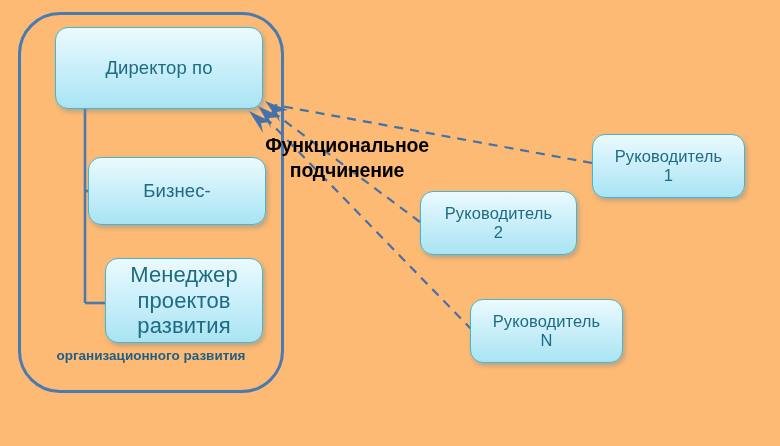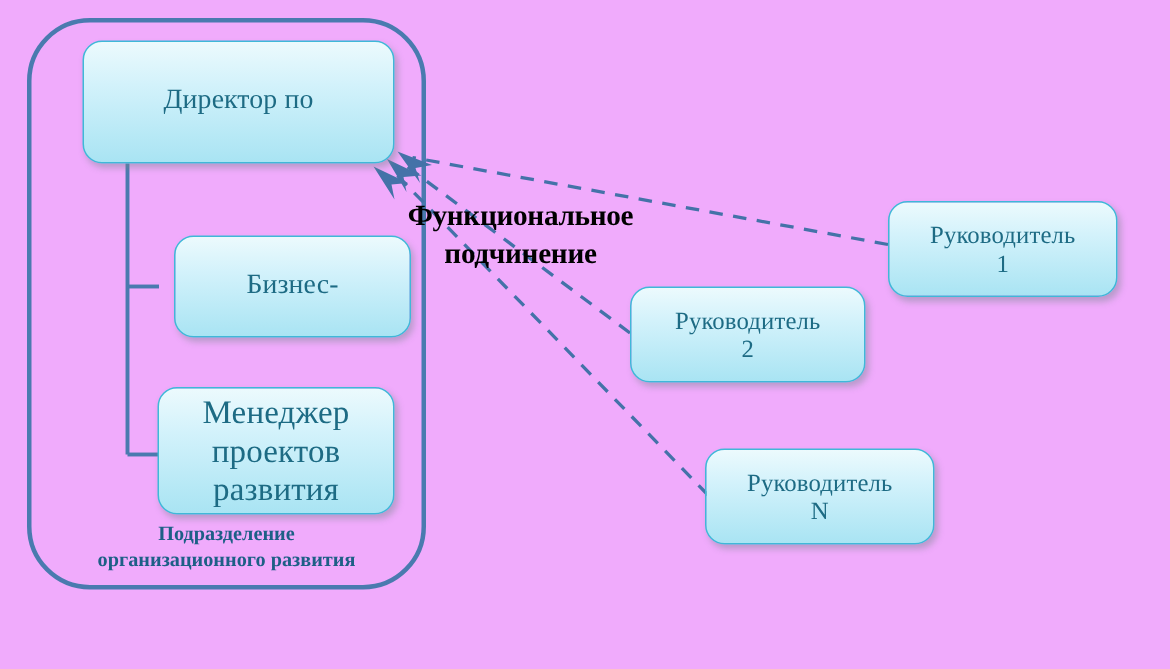--- a/index.html
+++ b/index.html
@@ -5,23 +5,23 @@
 <style>
   html, body {
     margin: 0;
     padding: 0;
     background: #ffffff;
   }
   #canvas {
     position: relative;
     width: 780px;
     height: 446px;
-    background: #f0abfc;
+    background: #fdba74;
     overflow: hidden;
-    font-family: Liberation Serif, serif;
+    font-family: Liberation Sans, sans-serif;
   }
   #svg-layer {
     position: absolute;
     left: 0;
     top: 0;
     width: 780px;
     height: 446px;
     pointer-events: none;
   }
   
@@ -54,21 +54,21 @@
   }
   .node span {
     display: block;
     padding: 0 6px;
   }
   #node-director {
     left: 55px; top: 27px; width: 208px; height: 82px;
     font-size: 18.5px;
   }
   #node-analyst {
-    left: 116px; top: 157px; width: 158px; height: 68px;
+    left: 88px; top: 157px; width: 178px; height: 68px;
     font-size: 18.5px;
   }
   #node-pm {
     left: 105px; top: 258px; width: 158px; height: 85px;
     font-size: 22px;
   }
   #node-head-1 {
     left: 592px; top: 134px; width: 153px; height: 64px;
     font-size: 16.5px;
   }
@@ -168,19 +168,18 @@
   </div>
 
   <div class="node" id="node-head-n">
     <span>
         <span style="display: block;">Руководитель</span>
         <span style="display: block;">N</span>
       </span>
   </div>
 
   <div class="dept-caption">
-    <div>Подразделение</div>
     <div>организационного развития</div>
   </div>
 
   <div class="func-label">Функциональное подчинение</div>
 
 </div>
 
 </body></html>

